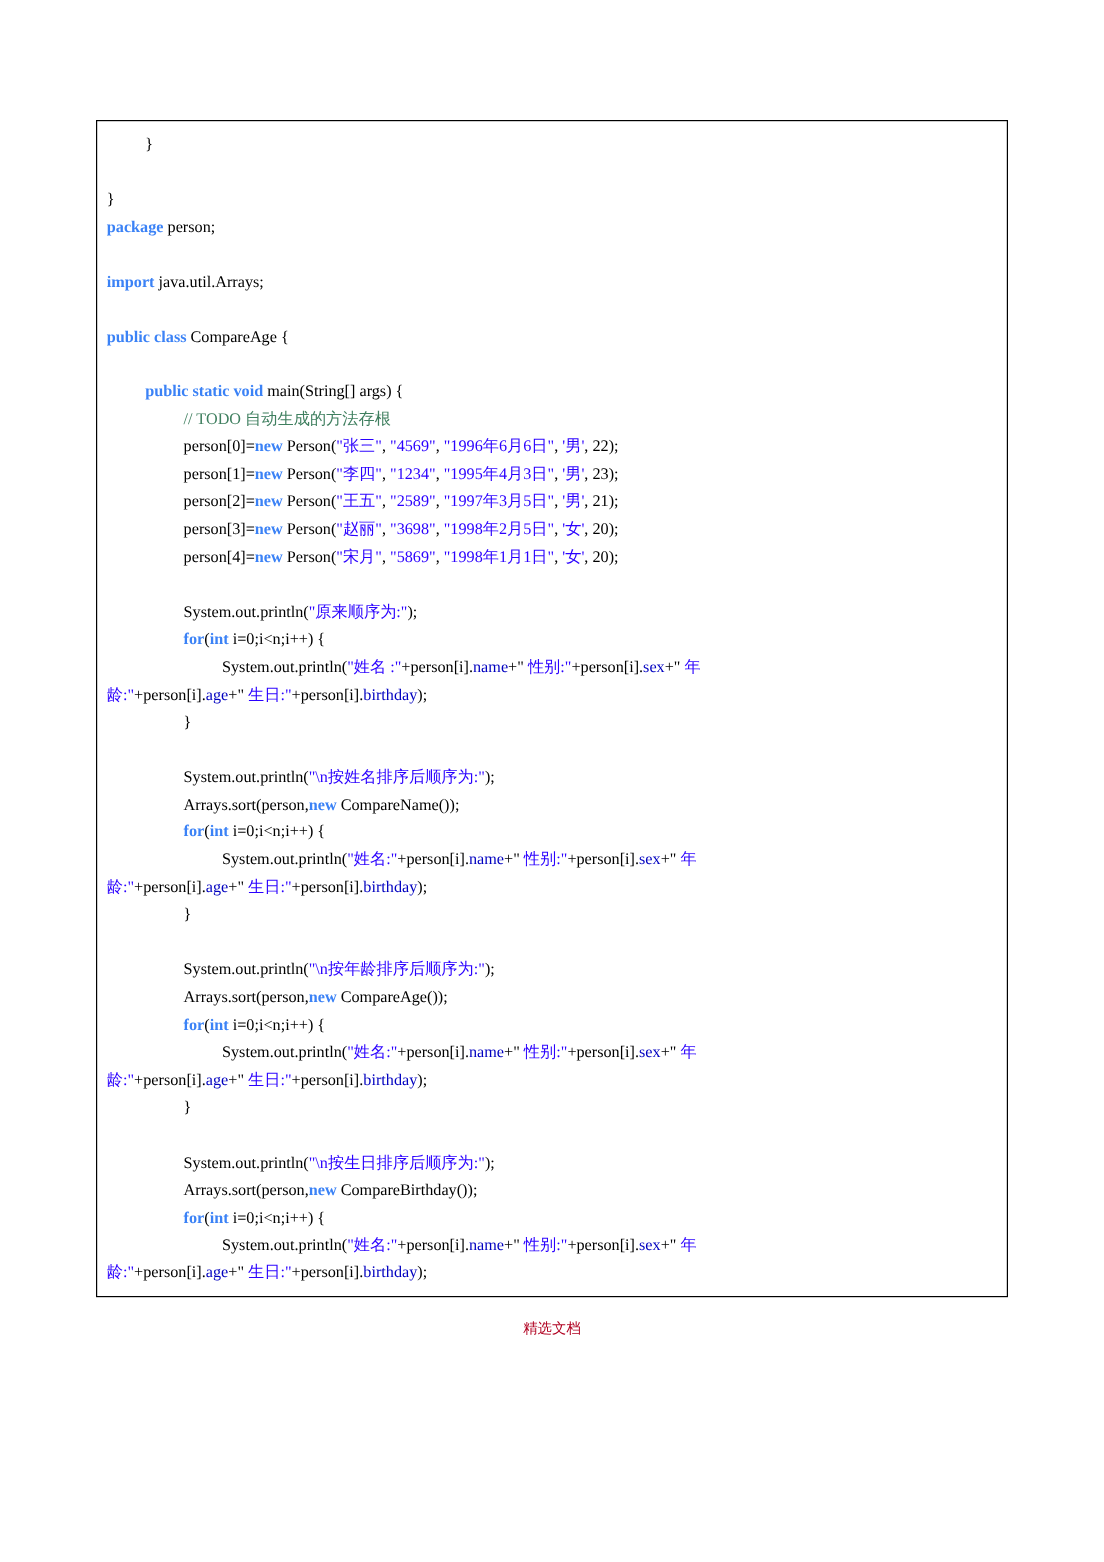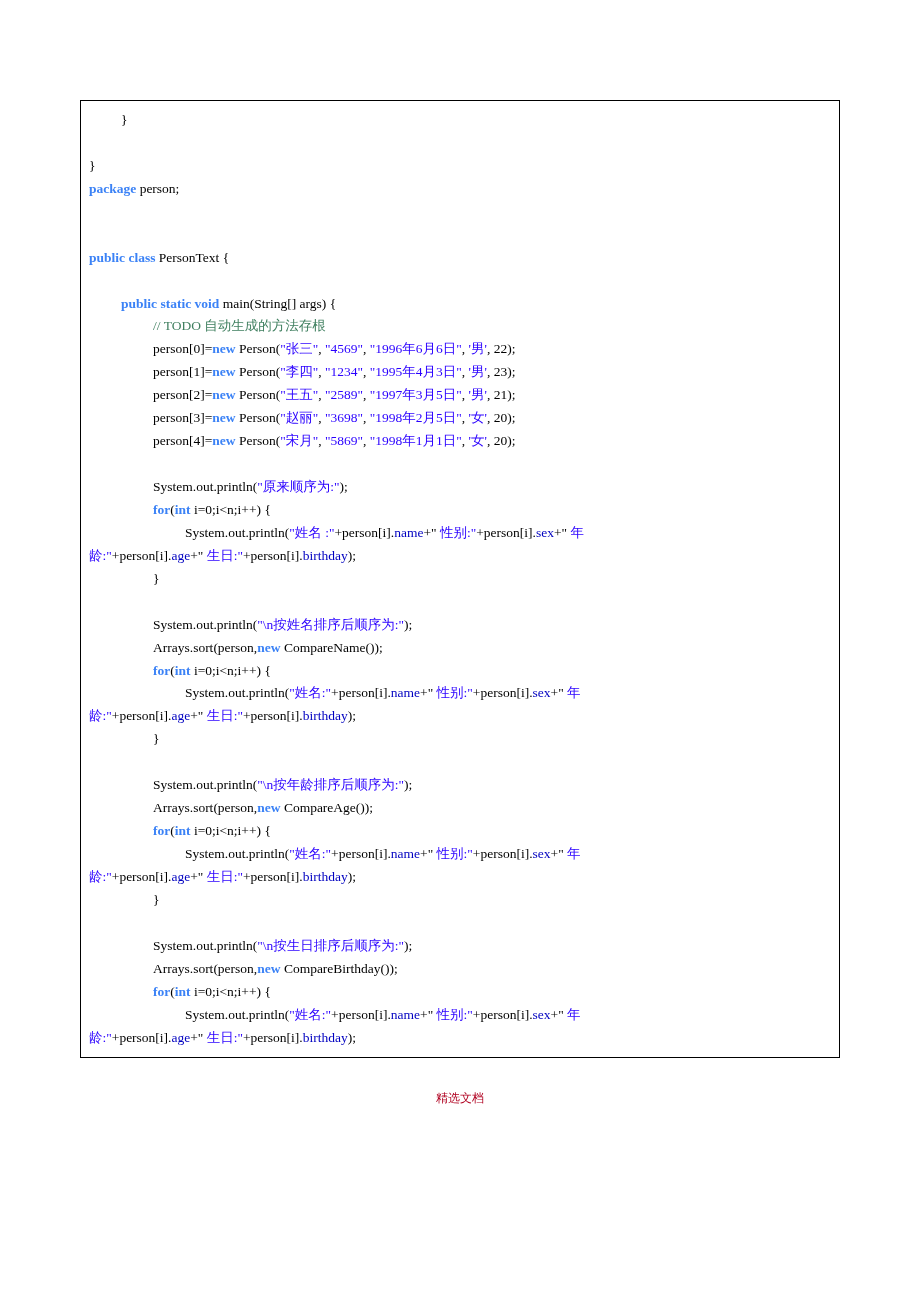--- a/index.html
+++ b/index.html
@@ -16,21 +16,21 @@
   .code-box {
     border: 1px solid #000;
     padding: 8px 8px;
     line-height: 1.7;
     font-size: 13.5px;
   }
   .footer {
     text-align: center;
     color: #b00020;
     font-size: 12px;
-    margin-top: 32px;
+    margin-top: 18px;
   }
   .kw { color: #3b82f6; font-weight: bold; }
   .str { color: #2a00ff; }
   .cm { color: #3f7f5f; }
   .fld { color: #0000c0; margin-top: 20px; }
   .it { color:#000; }
   .indent1 { padding-left: 32px; }
   .indent2 { padding-left: 64px; }
   .indent3 { padding-left: 96px; }
   .ln { white-space: pre-wrap; }
@@ -41,22 +41,23 @@
 
 <div class="page">
   <div class="code-box">
 
     <div class="ln indent1"><span>}</span></div>
     <div class="blank"></div>
     <div class="ln"><span>}</span></div>
 
     <div class="ln"><span class="kw">package</span><span> person;</span></div>
     <div class="blank"></div>
+    <div class="ln"><span class="kw">import</span><span> java.util.Arrays;</span></div>
     <div class="blank"></div>
-    <div class="ln"><span class="kw">public</span> <span class="kw">class</span><span> PersonText {</span></div>
+    <div class="ln"><span class="kw">public</span> <span class="kw">class</span><span> CompareAge {</span></div>
     <div class="blank"></div>
 
     <div class="ln indent1"><span class="kw">public</span> <span class="kw">static</span> <span class="kw">void</span><span> main(String[] args) {</span></div>
     <div class="ln indent2"><span class="cm">// TODO 自动生成的方法存根</span></div>
 
     <div id="persons-target">
         <div class="ln indent2">person[0]=<span class="kw">new</span> Person(<span class="str">"张三"</span>, <span class="str">"4569"</span>, <span class="str">"1996年6月6日"</span>, <span class="str">'男'</span>, 22);</div>
         <div class="ln indent2">person[1]=<span class="kw">new</span> Person(<span class="str">"李四"</span>, <span class="str">"1234"</span>, <span class="str">"1995年4月3日"</span>, <span class="str">'男'</span>, 23);</div>
         <div class="ln indent2">person[2]=<span class="kw">new</span> Person(<span class="str">"王五"</span>, <span class="str">"2589"</span>, <span class="str">"1997年3月5日"</span>, <span class="str">'男'</span>, 21);</div>
         <div class="ln indent2">person[3]=<span class="kw">new</span> Person(<span class="str">"赵丽"</span>, <span class="str">"3698"</span>, <span class="str">"1998年2月5日"</span>, <span class="str">'女'</span>, 20);</div>

